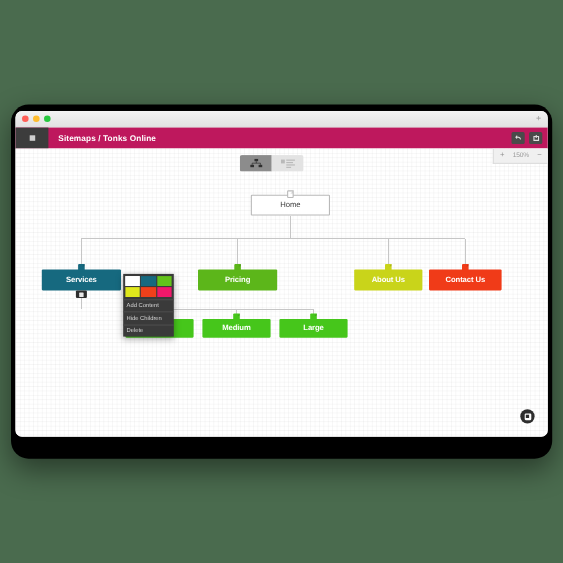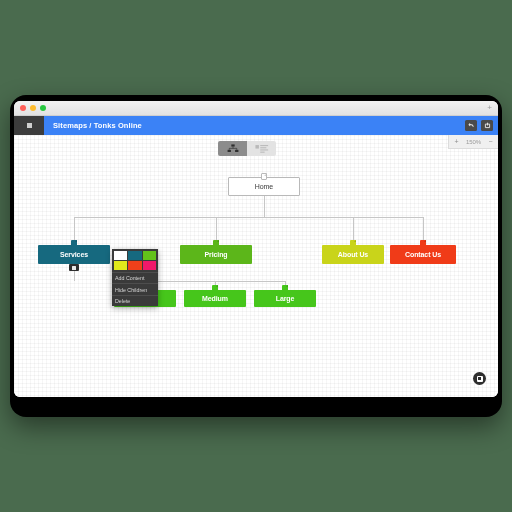--- a/index.html
+++ b/index.html
@@ -65,21 +65,21 @@
     position: absolute;
     right: 6px;
     font-size: 8px;
     color: #9a9a9a;
     line-height: 1;
   }
 
   
   #app-header {
     height: 19px;
-    background: #3b82f6;
+    background: #be185d;
     display: flex;
     align-items: center;
     flex: 0 0 auto;
     position: relative;
   }
   #hamburger-button {
     width: 30px;
     height: 19px;
     display: flex;
     align-items: center;

